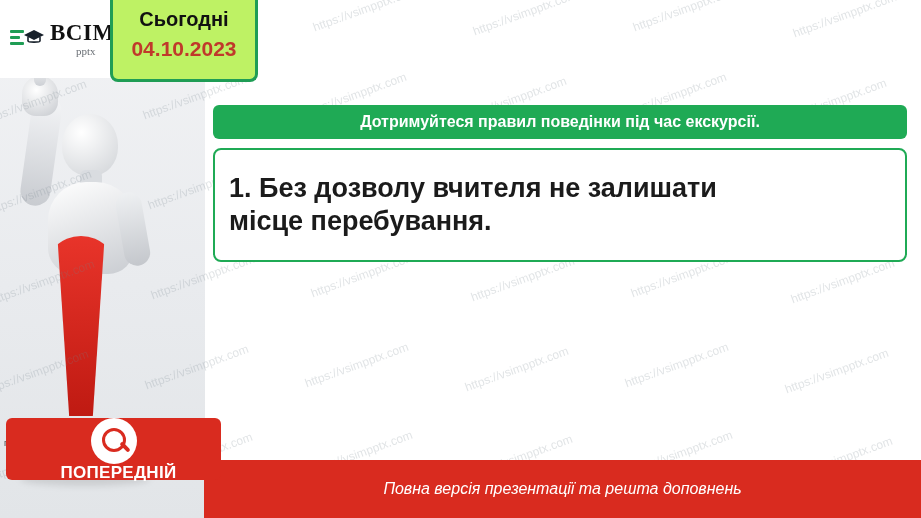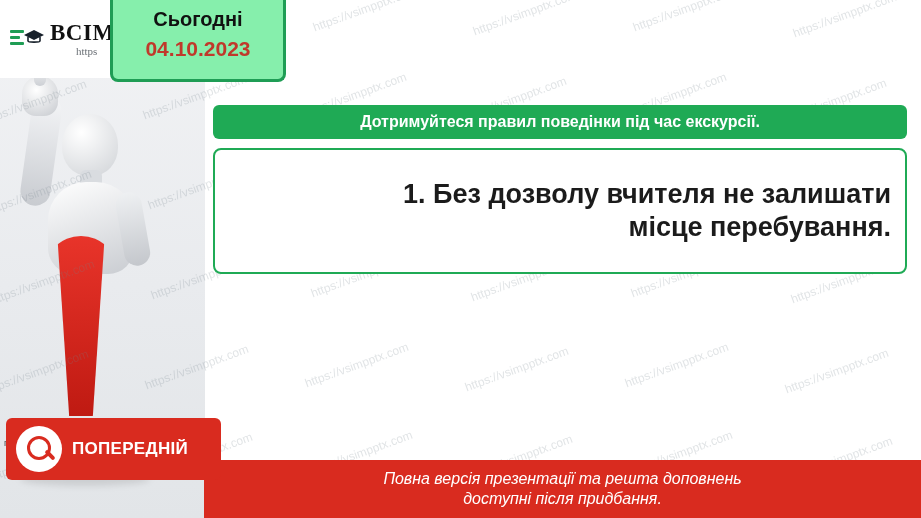--- a/index.html
+++ b/index.html
@@ -219,23 +219,23 @@
     color: #6b7076;
     margin-top: 2px;
     padding-left: 26px;
   }
 
   
   .today-badge {
     position: absolute;
     left: 110px;
     top: 0;
-    width: 176px;
+    width: 148px;
     height: 82px;
-    background: #86efac;
+    background: #bef264;
     border: 3px solid #1f9d55;
     border-top: none;
     border-radius: 0 0 8px 8px;
     z-index: 30;
     text-align: center;
     box-sizing: border-box;
     padding-top: 8px;
   }
   .today-label {
     font-size: 20px;
@@ -295,23 +295,23 @@
     left: 213px;
     top: 148px;
     width: 694px;
     z-index: 8;
   }
   .rule-card {
     background: #ffffff;
     border: 2px solid #1faa55;
     border-radius: 8px;
     margin-bottom: 10px;
-    padding: 28px 14px;
+    padding: 22px 14px;
     box-sizing: border-box;
-    text-align: right;
+    text-align: left;
   }
   .rule-text {
     font-size: 27px;
     font-weight: bold;
     color: #1b1b1b;
     line-height: 1.22;
   }
   .rule-card.card3 .rule-text {
     line-height: 1.2;
   }
@@ -335,20 +335,21 @@
     top: 418px;
     width: 215px;
     height: 62px;
     background: #d92b1f;
     border-radius: 6px;
     z-index: 40;
     display: flex;
     align-items: center;
     padding-left: 10px;
     box-sizing: border-box;
+    flex-direction: column;
   }
   .preview-circle {
     width: 46px;
     height: 46px;
     border-radius: 50%;
     background: #ffffff;
     margin-right: 10px;
     position: relative;
     flex: 0 0 auto;
   }
@@ -476,21 +477,21 @@
       </div>
       <div class="logo-cap">
         <svg width="20" height="14" viewBox="0 0 20 14">
           <polygon points="10,0 20,5 10,10 0,5" fill="#17202a"></polygon>
           <path d="M4,7 L4,11 C4,12.5 16,12.5 16,11 L16,7" fill="none" stroke="#17202a" stroke-width="1.6"></path>
         </svg>
       </div>
     </div>
     <div class="logo-text">
       <div class="logo-title">BCIM</div>
-      <div class="logo-sub">https</div>
+      <div class="logo-sub">pptx</div>
     </div>
   </div>
 
   <div class="today-badge">
     <div class="today-label">Сьогодні</div>
     <div class="today-date">04.10.2023</div>
   </div>
 
 
   <div class="green-bar">
@@ -510,16 +511,15 @@
       <div class="magnifier"></div>
       <div class="magnifier-handle"></div>
     </div>
     <div class="preview-text">
       <div>ПОПЕРЕДНІЙ</div>
     </div>
   </div>
 
   <div class="bottom-banner">
     <div class="bottom-banner-line">Повна версія презентації та решта доповнень</div>
-    <div class="bottom-banner-line">доступні після придбання.</div>
   </div>
 
 </div>
 
 </body></html>

